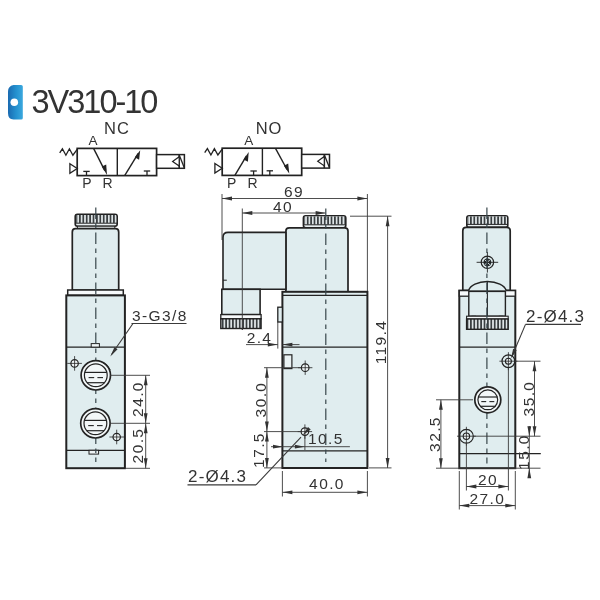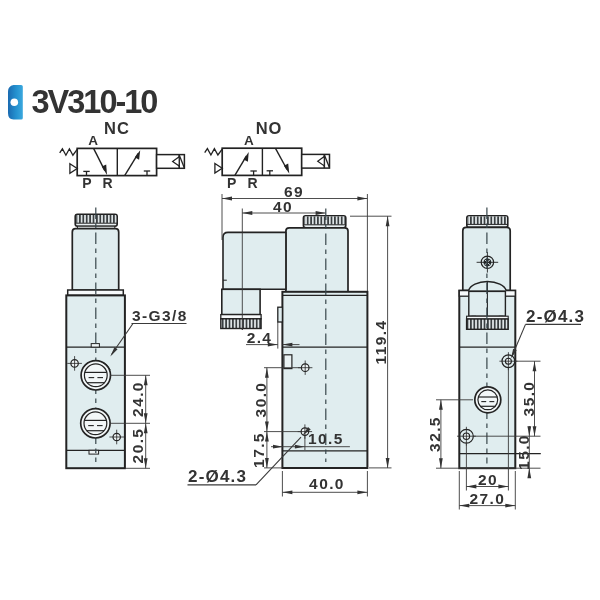--- a/index.html
+++ b/index.html
@@ -1,16 +1,16 @@
 <!DOCTYPE html>
 <html><head>
 <meta charset="utf-8">
 <style>
   html,body{margin:0;padding:0;background:#ffffff;}
-  .page{width:600px;height:600px;position:relative;font-family:"Liberation Sans",sans-serif;font-weight:bold;}
+  .page{width:600px;height:600px;position:relative;font-family:"Liberation Sans",sans-serif;}
   text{font-family:"Liberation Sans",sans-serif;fill:#333;}
 </style>
 </head>
 <body>
 <div class="page">
 <svg width="600" height="600" viewBox="0 0 600 600">
 <defs>
   <linearGradient id="icg" x1="0" y1="0" x2="1" y2="0">
     <stop offset="0" stop-color="#1a6ab1"></stop>
     <stop offset="0.55" stop-color="#2491cf"></stop>

